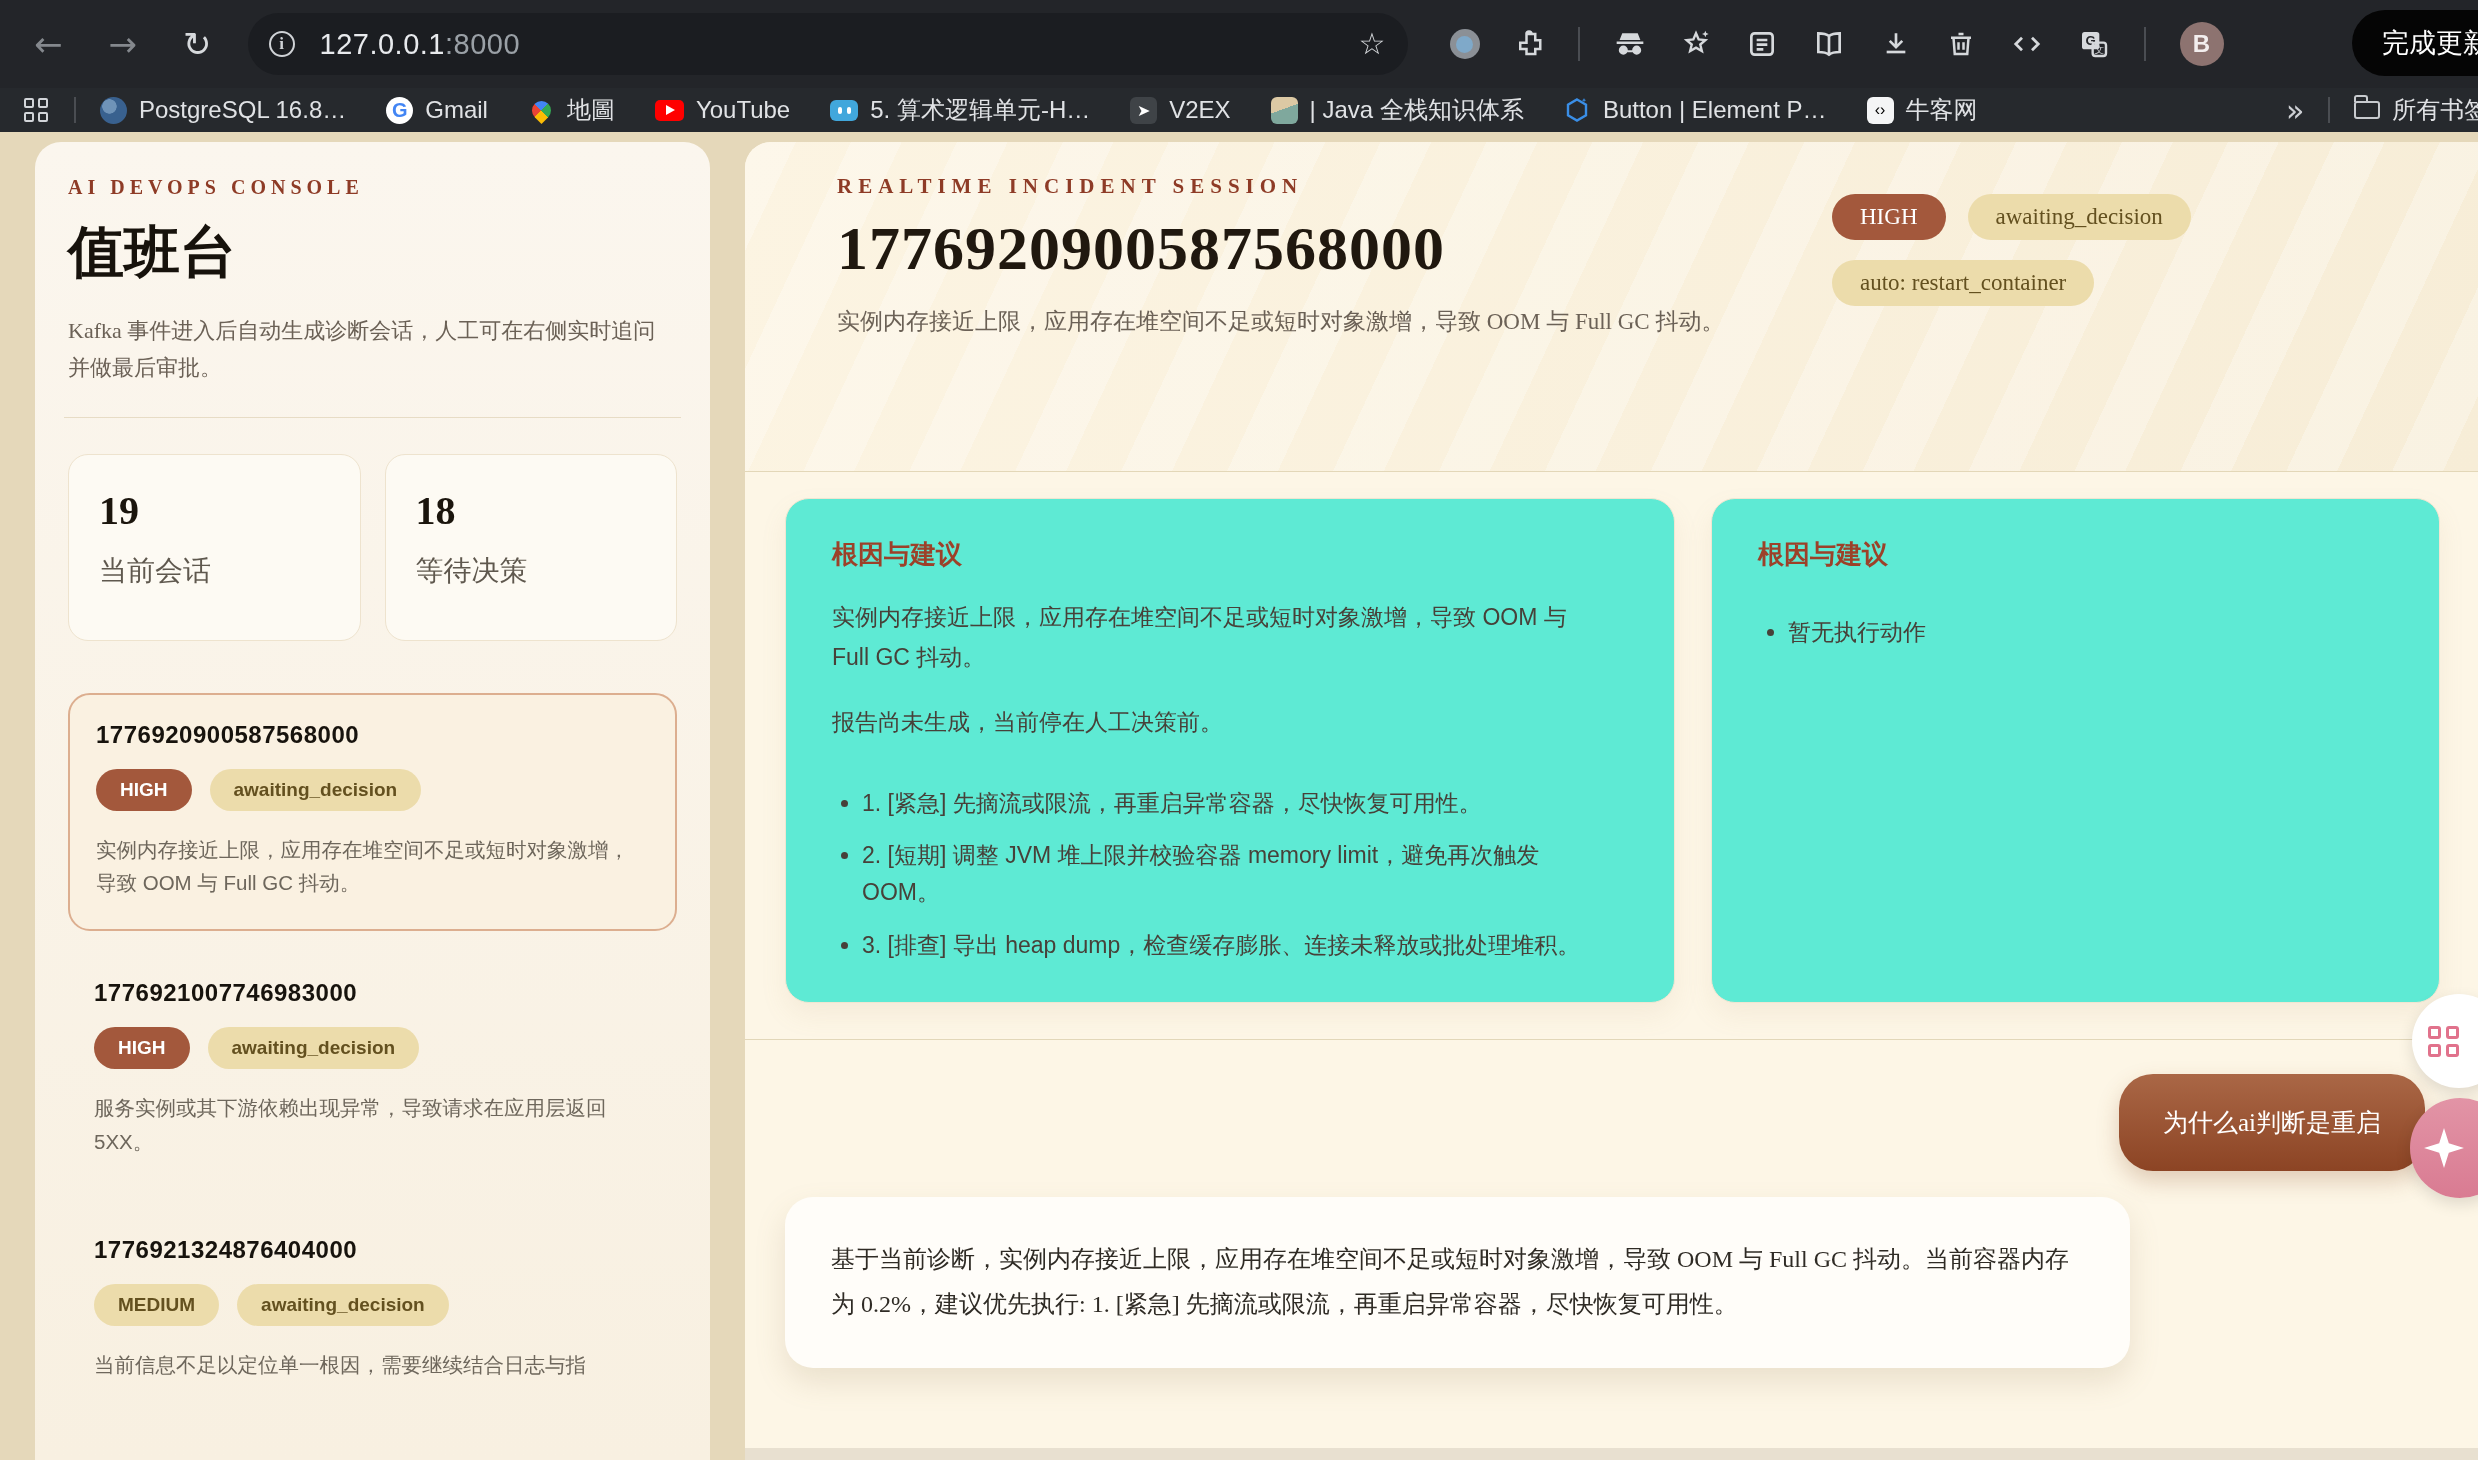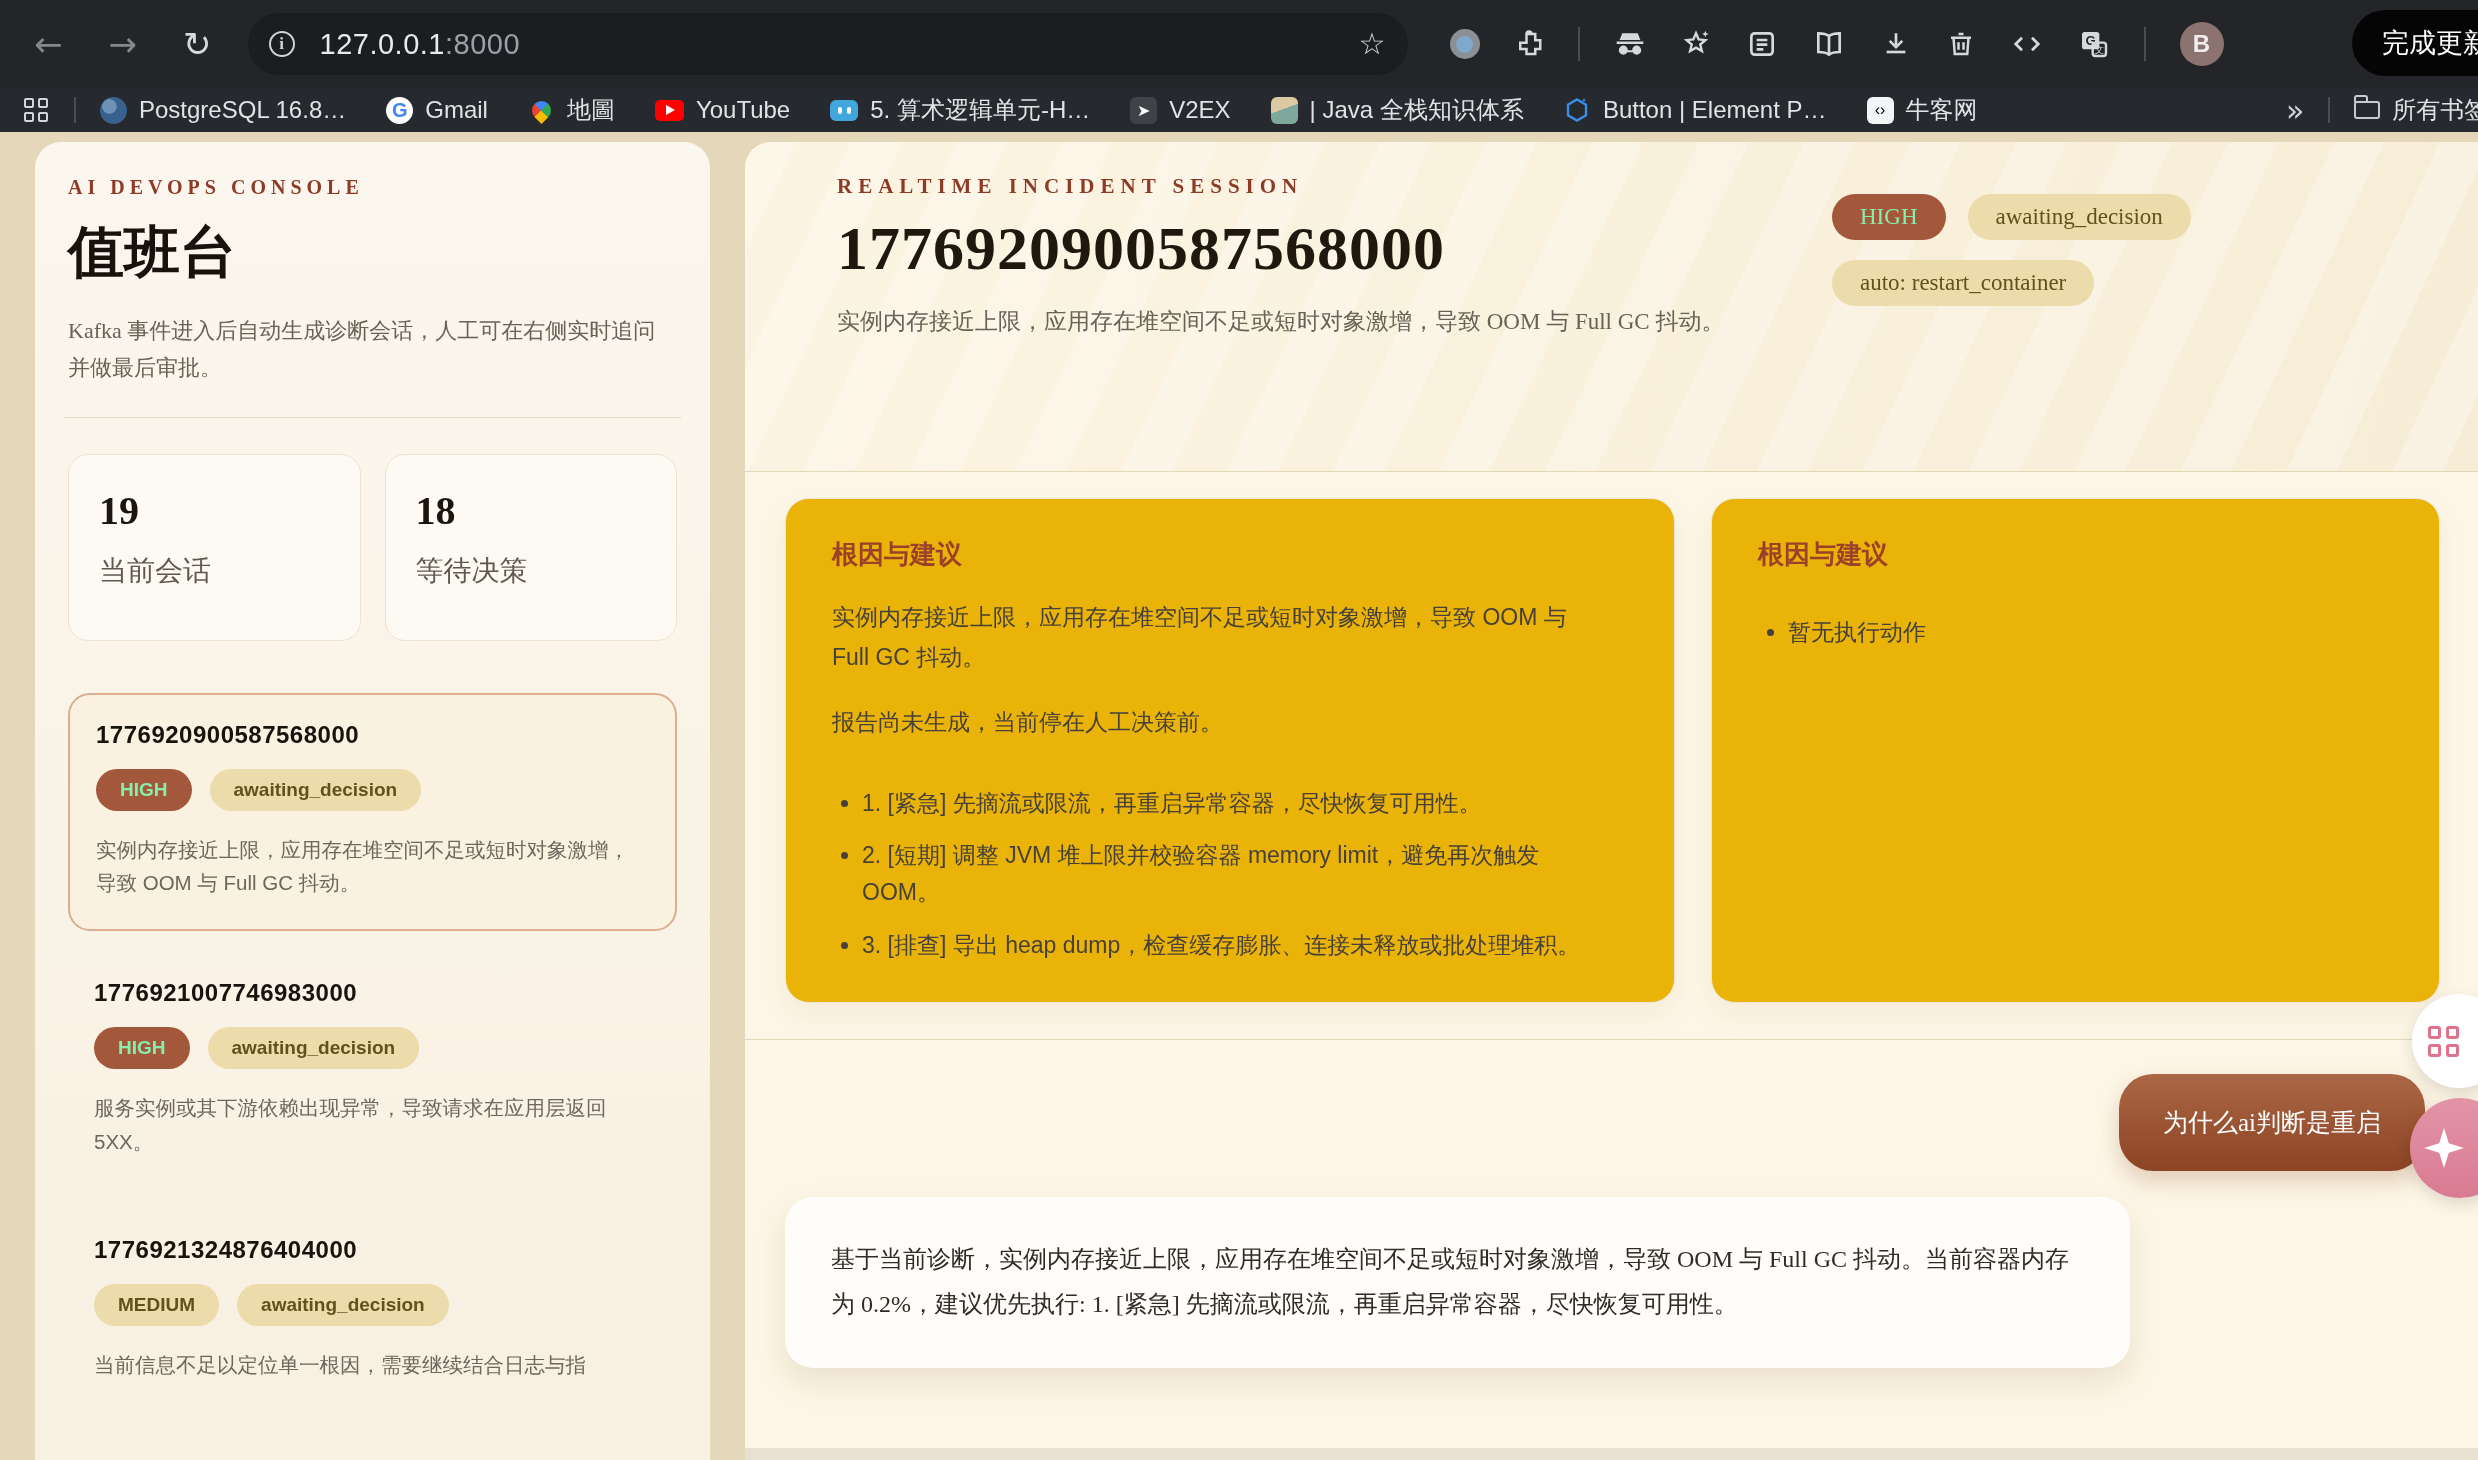--- a/index.html
+++ b/index.html
@@ -72,37 +72,37 @@
   .stat-label { font-family:"Liberation Serif", serif; font-size:28px; color:#5f584e; margin-top:18px; }
   .sessions { margin-top:52px; }
   .session { padding:26px 26px 30px; border-radius:22px; }
   .session.selected { background:#faf1e1; border:2px solid #dcae8f; }
   .session + .session { margin-top:22px; }
   .session-id { font:800 24px "Liberation Sans", sans-serif; color:#17130d; letter-spacing:.5px; }
   .pill-row { display:flex; gap:18px; margin-top:20px; flex-wrap:wrap; }
   .pill { border-radius:999px; display:inline-flex; align-items:center; white-space:nowrap; }
   .pill.sans { font:700 19px "Liberation Sans", sans-serif; padding:10px 24px; }
   .pill.serif { font:400 23px "Liberation Serif", serif; padding:10px 28px; }
-  .pill.high { background:#a3583c; color:#86efac; }
+  .pill.high { background:#a3583c; color:#ffffff; }
   .pill.tan  { background:#ecdcab; color:#63501f; }
   .session-desc { font-size:20.5px; color:#6e675c; line-height:1.62; margin-top:22px; }
 
   .main { position:absolute; left:745px; top:10px; width:1733px; height:1318px; background:#fdf6e6;
           border-radius:26px 0 0 0; overflow:hidden; }
   .main-header { position:relative; height:330px; border-bottom:1.5px solid #e3d7b8; padding:32px 0 0 92px;
                  background:
                    repeating-linear-gradient(115deg, rgba(255,255,255,.28) 0 46px, rgba(255,255,255,0) 46px 96px),
                    linear-gradient(105deg,#fcf4e2,#f7edd7); }
   .main-kicker { font-family:"Liberation Serif", serif; font-weight:600; color:#8e3b26; font-size:21px; letter-spacing:6px; }
   .main-id { font-family:"Liberation Serif", serif; font-weight:700; font-size:62px; color:#20180f; margin-top:14px; letter-spacing:1px; }
   .main-desc { font-family:"Liberation Serif", serif; font-size:23px; color:#6b6156; line-height:1.72; margin-top:18px; max-width:930px; }
   .badges { position:absolute; left:1087px; top:52px; width:420px; display:flex; flex-wrap:wrap; gap:20px 22px; }
 
   .cards { display:flex; gap:36px; padding:26px 38px 0 40px; align-items:stretch; }
-  .card { background:#eab308; border:1.5px solid #f0e6d1; border-radius:24px; box-shadow:0 12px 26px rgba(175,150,105,.10);
+  .card { background:#5eead4; border:1.5px solid #f0e6d1; border-radius:24px; box-shadow:0 12px 26px rgba(175,150,105,.10);
           padding:38px 46px; }
   .card-diagnosis { flex:0 0 890px; }
   .card-execution { flex:1; margin-right:0; }
   .card-title { font:700 26px "Liberation Sans", sans-serif; color:#9c4129; }
   .card-para { font-size:23px; color:#474139; line-height:1.72; margin-top:26px; max-width:760px; }
   .card ul { margin-top:42px; padding-left:30px; }
   .card li { font-size:23px; color:#474139; line-height:1.6; margin-top:16px; max-width:740px; }
 
   .main-divider { border-top:1.5px solid #e2d7b9; margin-top:36px; }
 

